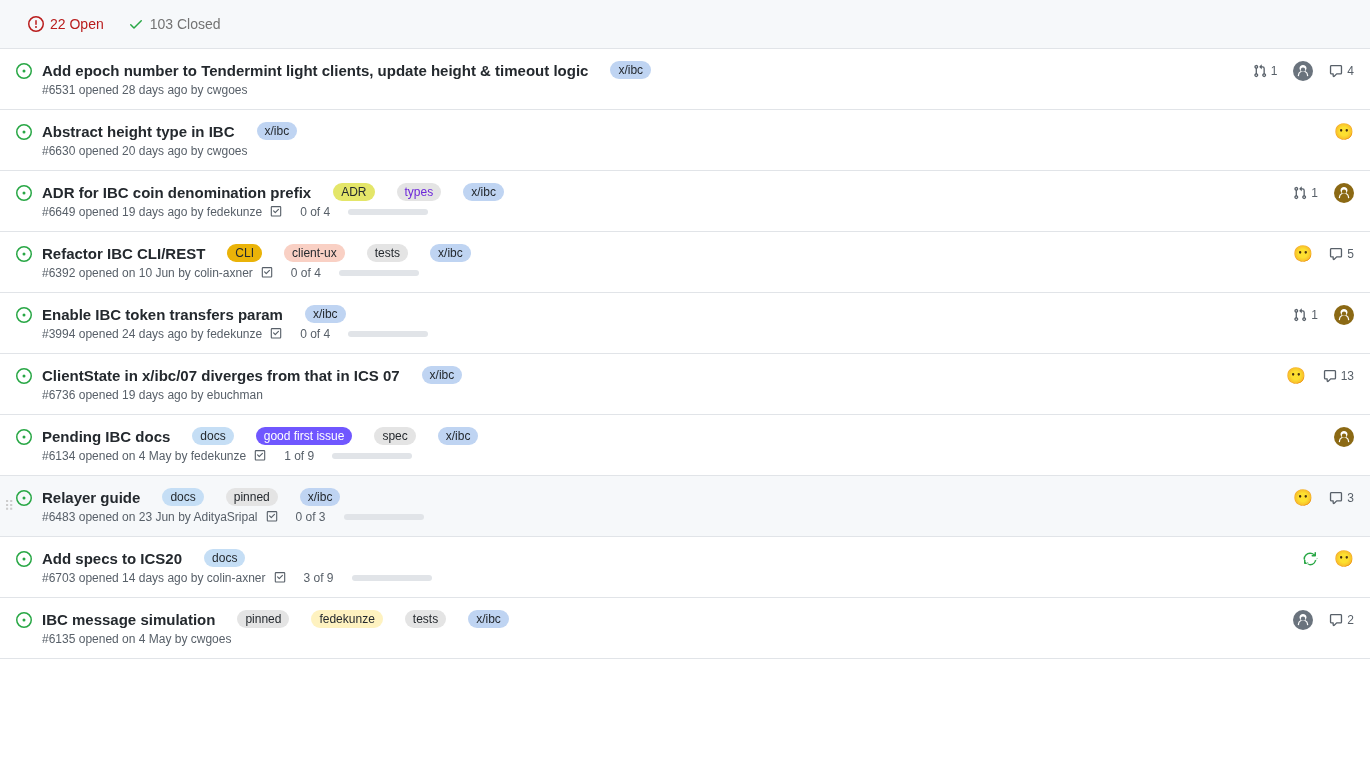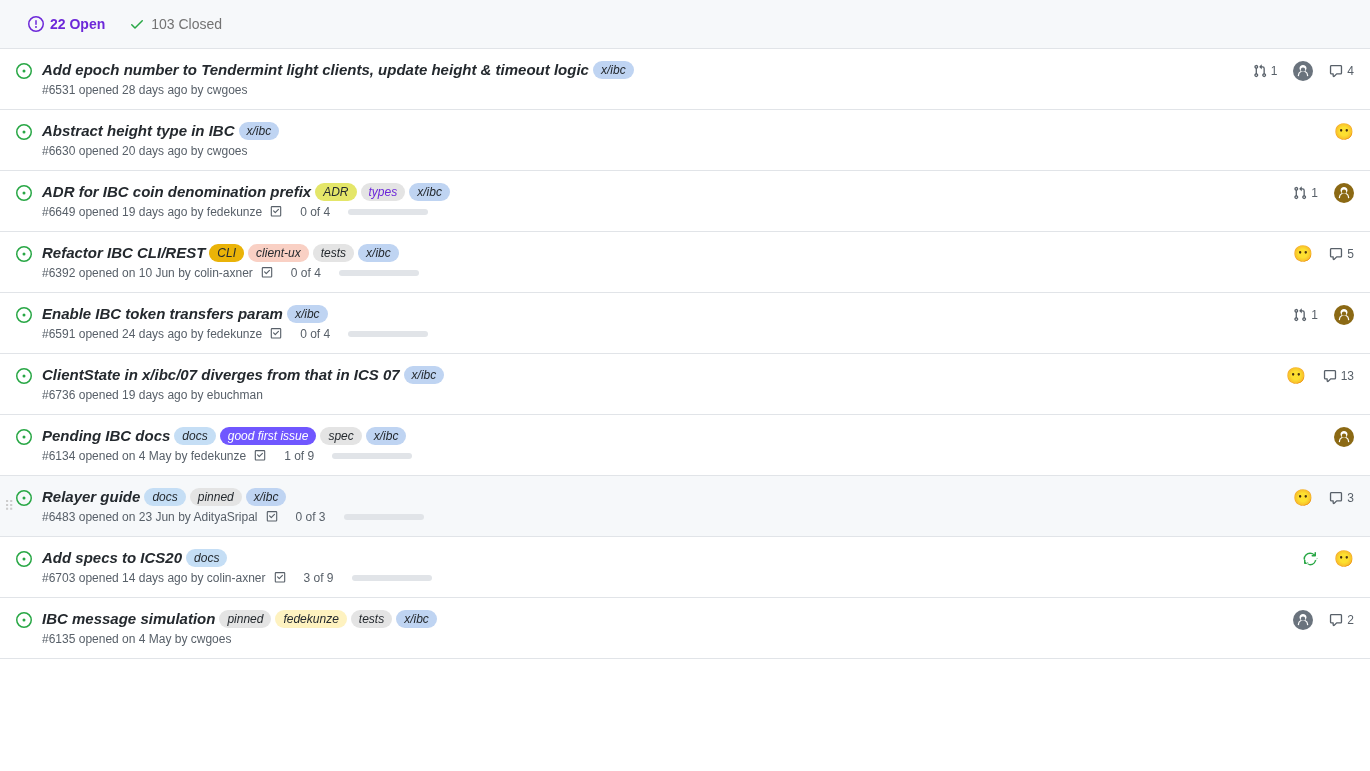--- a/index.html
+++ b/index.html
@@ -21,22 +21,22 @@
       align-items: center;
       gap: 6px;
       padding: 6px 12px;
       border: none;
       background: transparent;
       cursor: pointer;
       font-size: 14px;
       color: #737373;
     }
     .header-btn.active {
-      color: #6d28d9;
-      font-weight: 700;
+      color: #b91c1c;
+      font-weight: 400;
       align-items: flex-end;
     }
     .issue-list { list-style: none; }
     .issue-item {
       display: flex;
       align-items: flex-start;
       padding: 12px 16px;
       border-bottom: 1px solid #e1e4e8;
       position: relative;
       background: #fff;
@@ -50,25 +50,24 @@
       font-size: 16px;
     }
     .issue-icon svg {
       width: 16px;
       height: 16px;
       fill: #28a745;
     }
     .issue-content { flex: 1; min-width: 0; }
     .issue-title-line {
       display: flex;
-      align-items: flex-start;
+      align-items: flex-end;
       flex-wrap: wrap;
-      gap: 4px;
+      gap: 22px;
       margin-bottom: 4px;
-      font-style: italic;
     }
     .issue-title {
       font-size: 15px;
       font-weight: 600;
       color: #24292e;
       cursor: pointer;
     }
     .label {
       display: inline-block;
       padding: 2px 8px;
@@ -325,21 +324,21 @@
             <path d="M8 9.5a1.5 1.5 0 100-3 1.5 1.5 0 000 3z"></path>
             <path fill-rule="evenodd" d="M8 0a8 8 0 100 16A8 8 0 008 0zM1.5 8a6.5 6.5 0 1113 0 6.5 6.5 0 01-13 0z"></path>
           </svg>
     </span>
     <div class="issue-content">
       <div class="issue-title-line">
         <span class="issue-title">Enable IBC token transfers param</span>
         <span class="label" style="background:#bfd4f2;color:#24292e">x/ibc</span>
       </div>
       <div class="issue-meta">
-        <span>#6591 opened 24 days ago by fedekunze</span>
+        <span>#3994 opened 24 days ago by fedekunze</span>
 
       <span class="progress-container">
         <svg width="12" height="12" viewBox="0 0 16 16" fill="#586069">
                 <path d="M2.5 1.75a.25.25 0 01.25-.25h10.5a.25.25 0 01.25.25v10.5a.25.25 0 01-.25.25H2.75a.25.25 0 01-.25-.25V1.75zM2.75 0A1.75 1.75 0 001 1.75v10.5c0 .966.784 1.75 1.75 1.75h10.5A1.75 1.75 0 0015 12.25V1.75A1.75 1.75 0 0013.25 0H2.75zM11.78 5.03a.75.75 0 00-1.06-1.06L7 7.69 5.28 5.97a.75.75 0 00-1.06 1.06l2.25 2.25a.75.75 0 001.06 0l4.25-4.25z"></path>
               </svg>
         <span>0 of 4</span>
         <span class="progress-bar-bg">
           <span class="progress-bar-fill" style="width:0%"></span>
         </span>
       </span>

